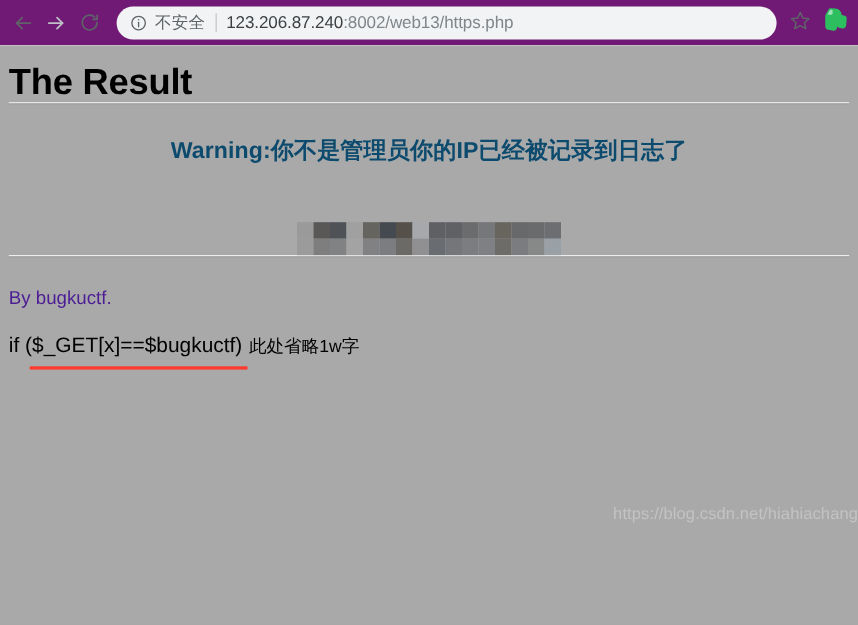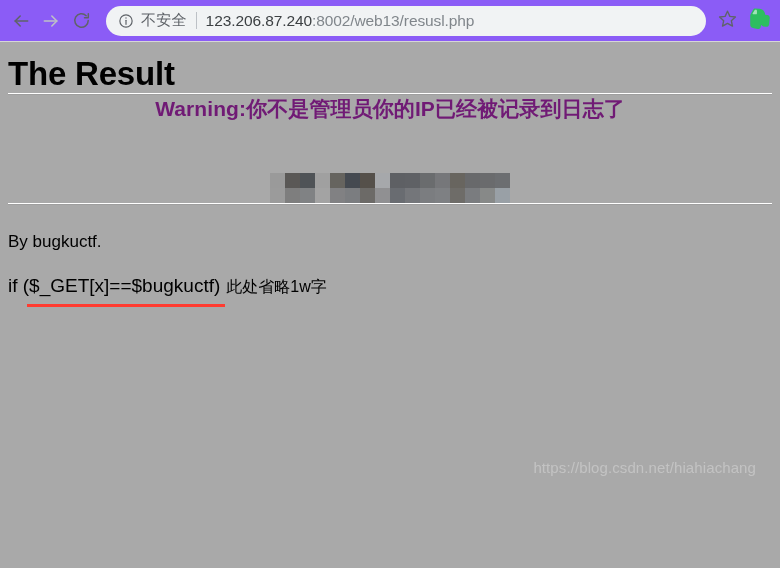--- a/index.html
+++ b/index.html
@@ -13,21 +13,21 @@
     overflow: hidden;
     background: #a9a9a9;
     font-family: "Liberation Sans", "DejaVu Sans", sans-serif;
     -webkit-font-smoothing: antialiased;
   }
 
   
   .browser-toolbar {
     position: relative;
     height: 41px;
-    background: #8b5cf6;
+    background: #701a75;
     display: flex;
     align-items: center;
     box-sizing: border-box;
     padding: 0 6px;
   }
   .nav-btn {
     width: 30px;
     height: 30px;
     display: flex;
     align-items: center;
@@ -132,21 +132,22 @@
     border-bottom: 1px solid #9e9e9e;
     height: 0;
     margin: 0;
   }
   .rule-top { margin-top: 37px; }
 
   .warning-line {
     text-align: center;
     font-size: 21px;
     font-weight: bold;
-    color: #701a75;
+    color: #0c4a6e;
+    padding-top: 29px;
     line-height: 1.3;
     letter-spacing: 0.1px;
   }
 
   .mosaic-wrap {
     display: flex;
     justify-content: center;
     padding-top: 51px;
   }
   .mosaic {
@@ -154,21 +155,21 @@
     grid-template-columns: repeat(16, 15px);
     grid-template-rows: 15px 15px;
     width: 240px;
   }
   .mosaic i { display: block; }
 
   .footer-rule { margin-top: 166px; }
 
   .by-line {
     font-size: 17px;
-    color: #000000;
+    color: #4c1d95;
     padding-top: 26px;
     line-height: 1.3;
   }
 
   .code-line {
     font-size: 19px;
     color: #000000;
     padding-top: 21px;
     line-height: 1.3;
     white-space: nowrap;
@@ -188,21 +189,21 @@
     height: 3px;
     background: #ff3b30;
   }
   .code-cn {
     font-size: 16px;
     padding-left: 6px;
   }
 
   .watermark {
     position: absolute;
-    right: 24px;
+    right: 0;
     bottom: 12px;
     font-size: 15px;
     color: #c3c3c3;
     letter-spacing: 0.1px;
     white-space: nowrap;
   }
 </style>
 </head>
 <body>
 
@@ -238,21 +239,21 @@
   <div class="omnibox">
     <span class="info-icon">
       <svg width="16" height="16" viewBox="0 0 24 24" fill="none" stroke="#5f6368" stroke-width="1.8">
         <circle cx="12" cy="12" r="9.2"></circle>
         <line x1="12" y1="11" x2="12" y2="17" stroke-linecap="round"></line>
         <circle cx="12" cy="7.4" r="1.05" fill="#5f6368" stroke="none"></circle>
       </svg>
     </span>
     <span class="security-text">不安全</span>
     <span class="omnibox-divider"></span>
-    <span class="url-text"><span class="url-host">123.206.87.240</span><span class="url-rest">:8002/web13/resusl.php</span></span>
+    <span class="url-text"><span class="url-host">123.206.87.240</span><span class="url-rest">:8002/web13/https.php</span></span>
   </div>
 
   <div class="star-btn">
     <span>
       <svg width="19" height="19" viewBox="0 0 24 24" fill="none" stroke="#5f6368" stroke-width="1.7" stroke-linejoin="round">
         <polygon points="12,2.8 15,9.3 22,10.1 16.8,14.8 18.3,21.6 12,18.1 5.7,21.6 7.2,14.8 2,10.1 9,9.3"></polygon>
       </svg>
     </span>
   </div>
 

